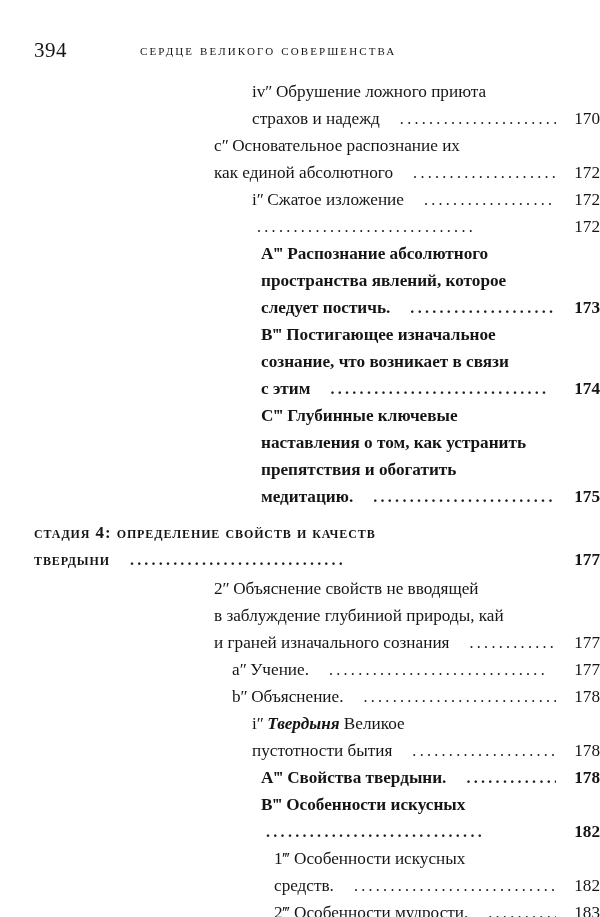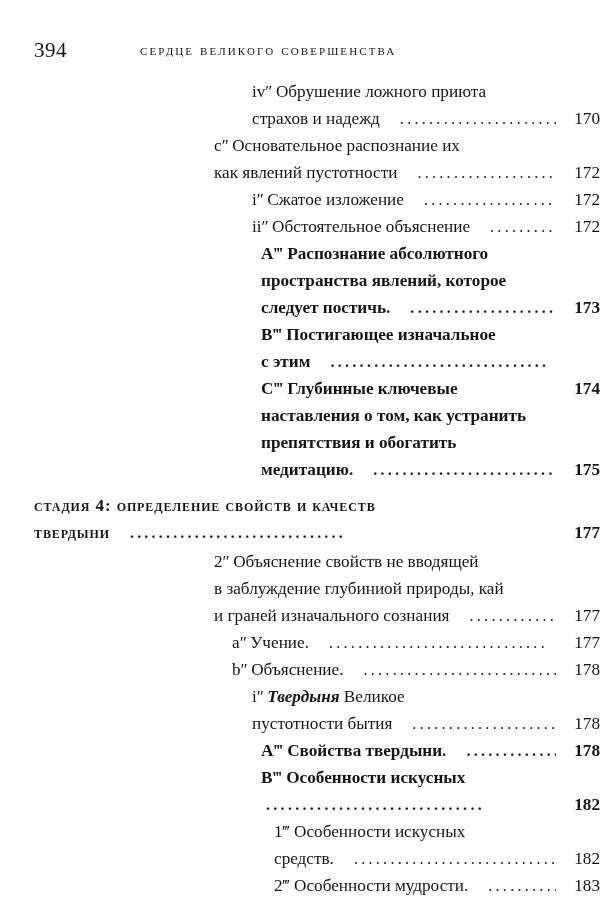--- a/index.html
+++ b/index.html
@@ -128,50 +128,50 @@
           <div class="line"><span class="label"><span>ivʺ Обрушение ложного приюта</span></span></div>
           <div class="line leader">
             <span class="label"><span>страхов и надежд</span></span>
             <span class="dots">..............................</span>
           </div>
           <span class="pageno num" style="top: 27px;">170</span>
         </div>
         <div class="entry lvl-1">
           <div class="line"><span class="label"><span>cʺ Основательное распознание их</span></span></div>
           <div class="line leader">
-            <span class="label"><span>как явлений пустотности</span></span>
+            <span class="label"><span>как единой абсолютного</span></span>
             <span class="dots">..............................</span>
           </div>
           <span class="pageno num" style="top: 27px;">172</span>
         </div>
         <div class="entry lvl-3">
           <div class="line leader">
             <span class="label"><span>iʺ Сжатое изложение</span></span>
             <span class="dots">..............................</span>
           </div>
           <span class="pageno num" style="top: 0px;">172</span>
         </div>
         <div class="entry lvl-3">
           <div class="line leader">
-            <span class="label"><span>iiʺ Обстоятельное объяснение</span></span>
             <span class="dots">..............................</span>
           </div>
           <span class="pageno num" style="top: 0px;">172</span>
         </div>
         <div class="entry lvl-4">
           <div class="line"><span class="label"><span>A‴ Распознание абсолютного</span></span></div>
           <div class="line"><span class="label"><span>пространства явлений, которое</span></span></div>
           <div class="line leader">
             <span class="label"><span>следует постичь.</span></span>
             <span class="dots">..............................</span>
           </div>
           <span class="pageno num" style="top: 54px;">173</span>
         </div>
         <div class="entry lvl-4">
           <div class="line"><span class="label"><span>B‴ Постигающее изначальное</span></span></div>
+          <div class="line"><span class="label"><span>сознание, что возникает в связи</span></span></div>
           <div class="line leader">
             <span class="label"><span>с этим</span></span>
             <span class="dots">..............................</span>
           </div>
           <span class="pageno num" style="top: 54px;">174</span>
         </div>
         <div class="entry lvl-4">
           <div class="line"><span class="label"><span>C‴ Глубинные ключевые</span></span></div>
           <div class="line"><span class="label"><span>наставления о том, как устранить</span></span></div>
           <div class="line"><span class="label"><span>препятствия и обогатить</span></span></div>

